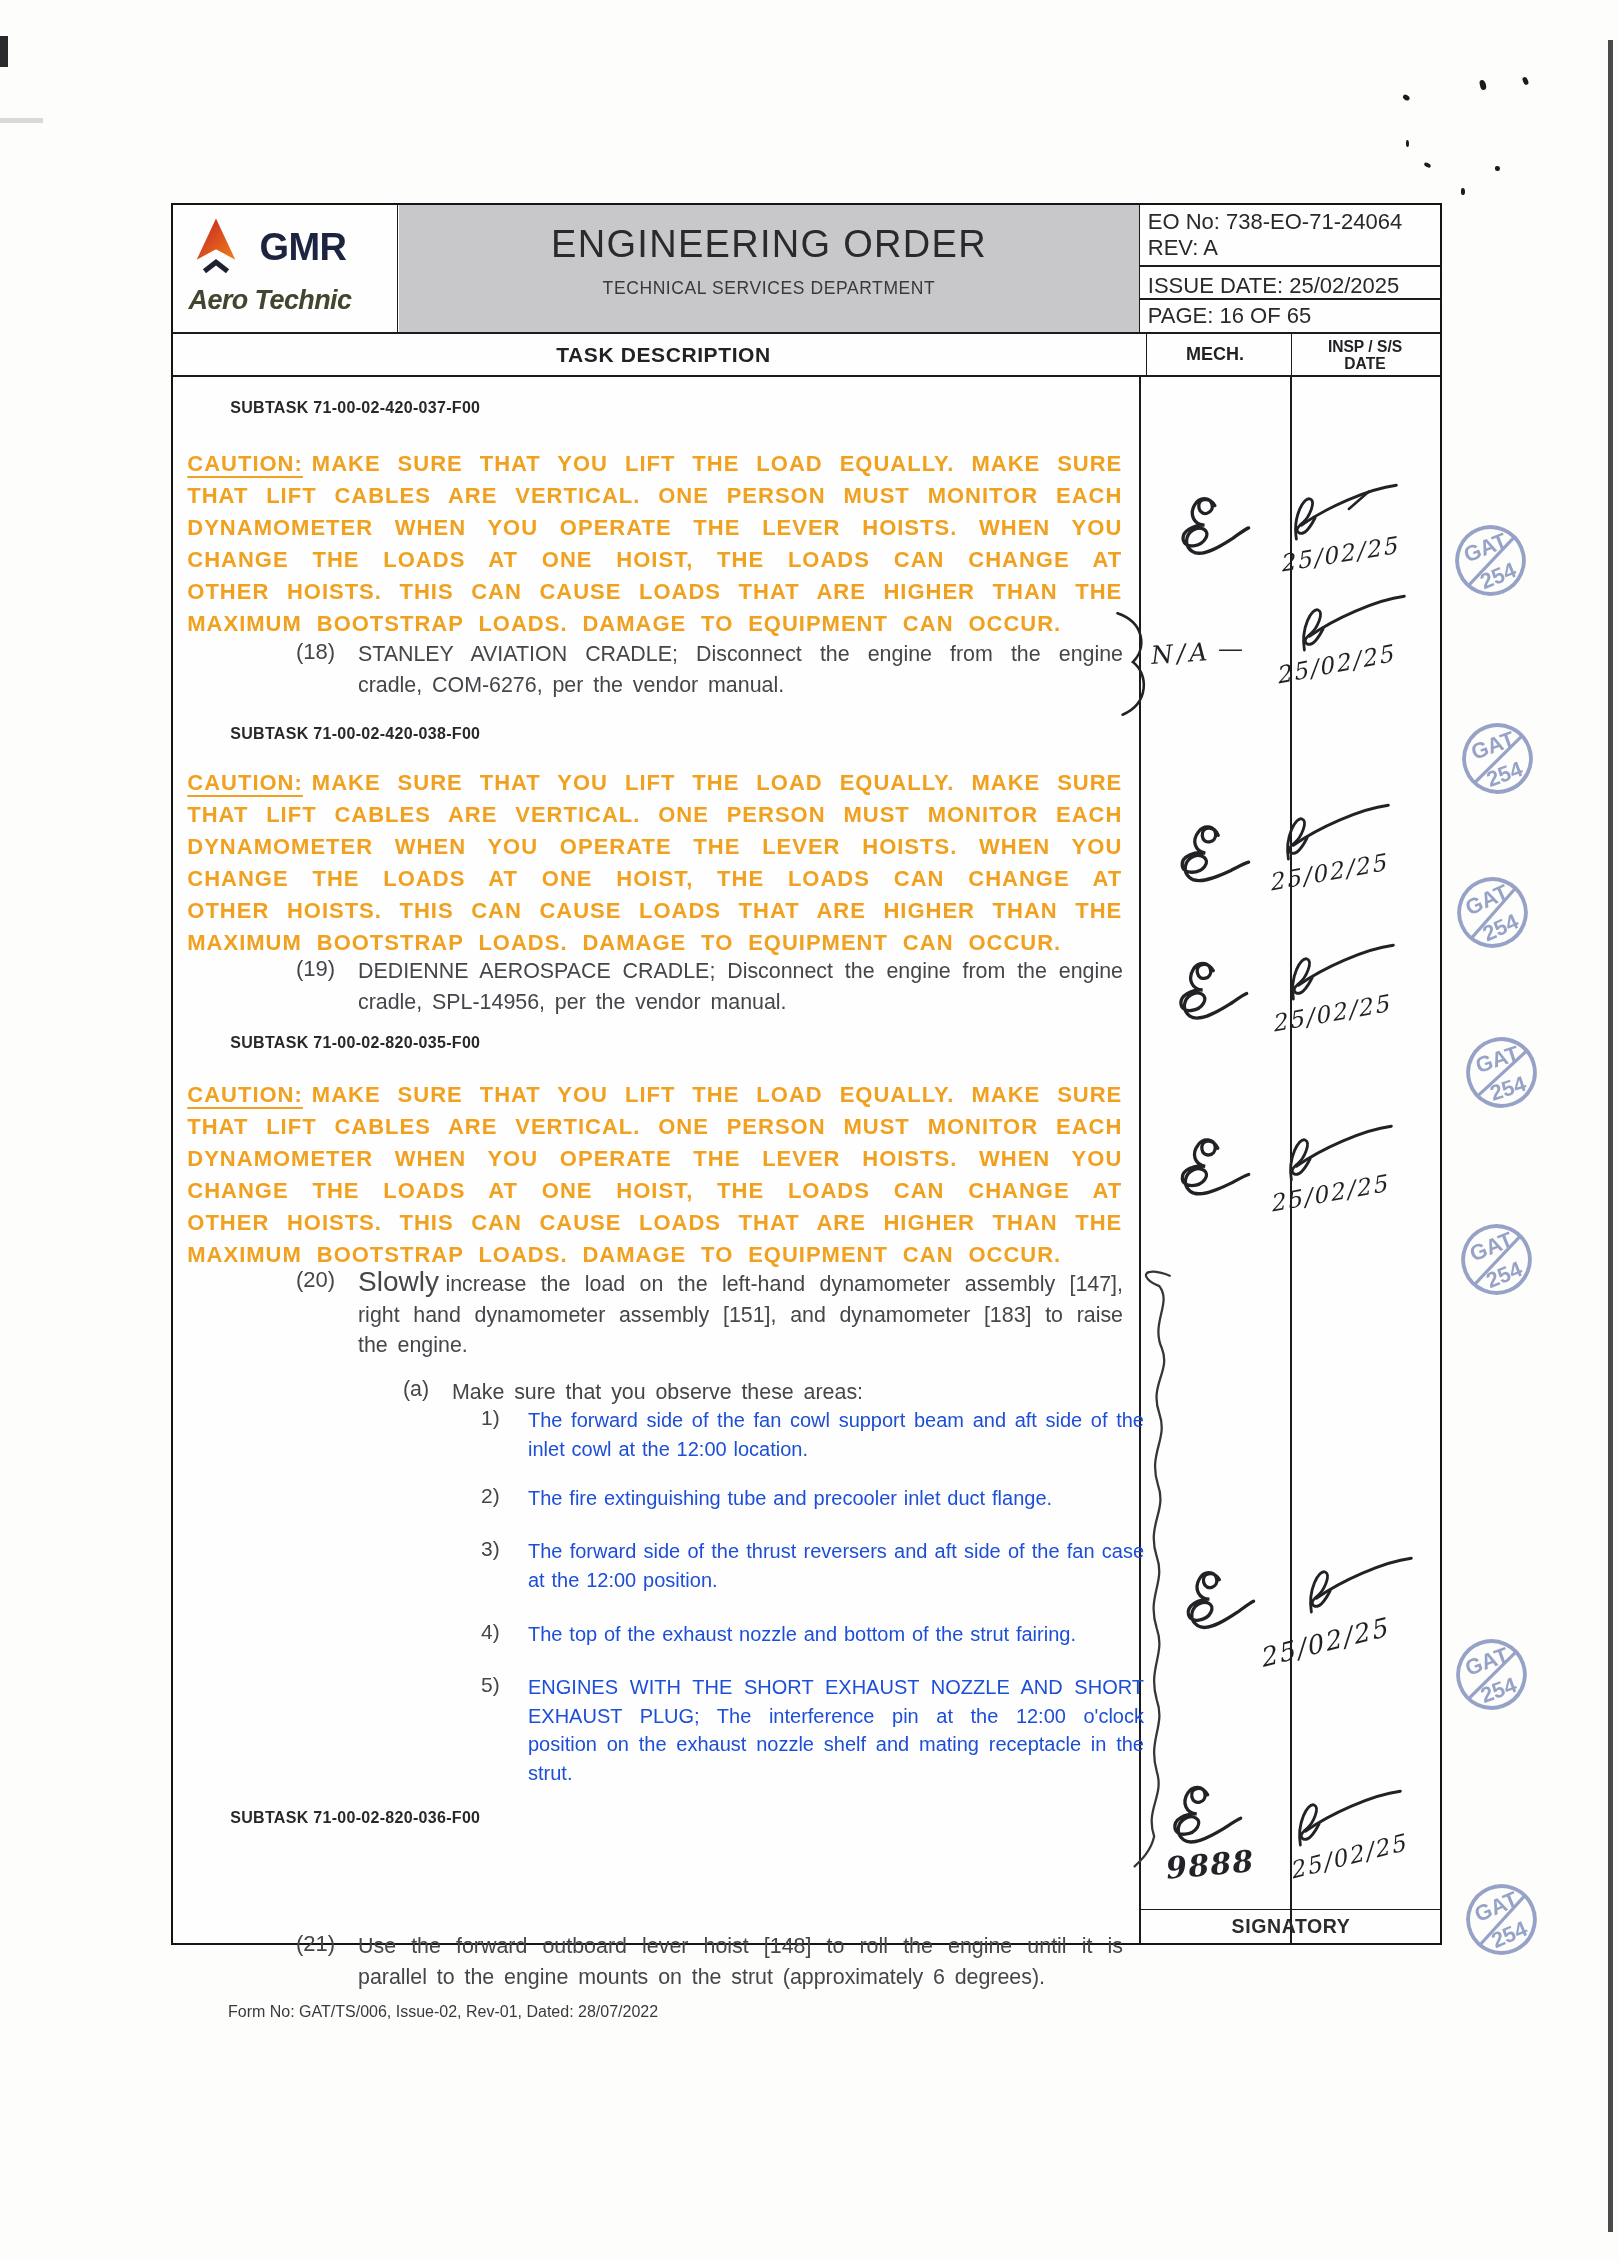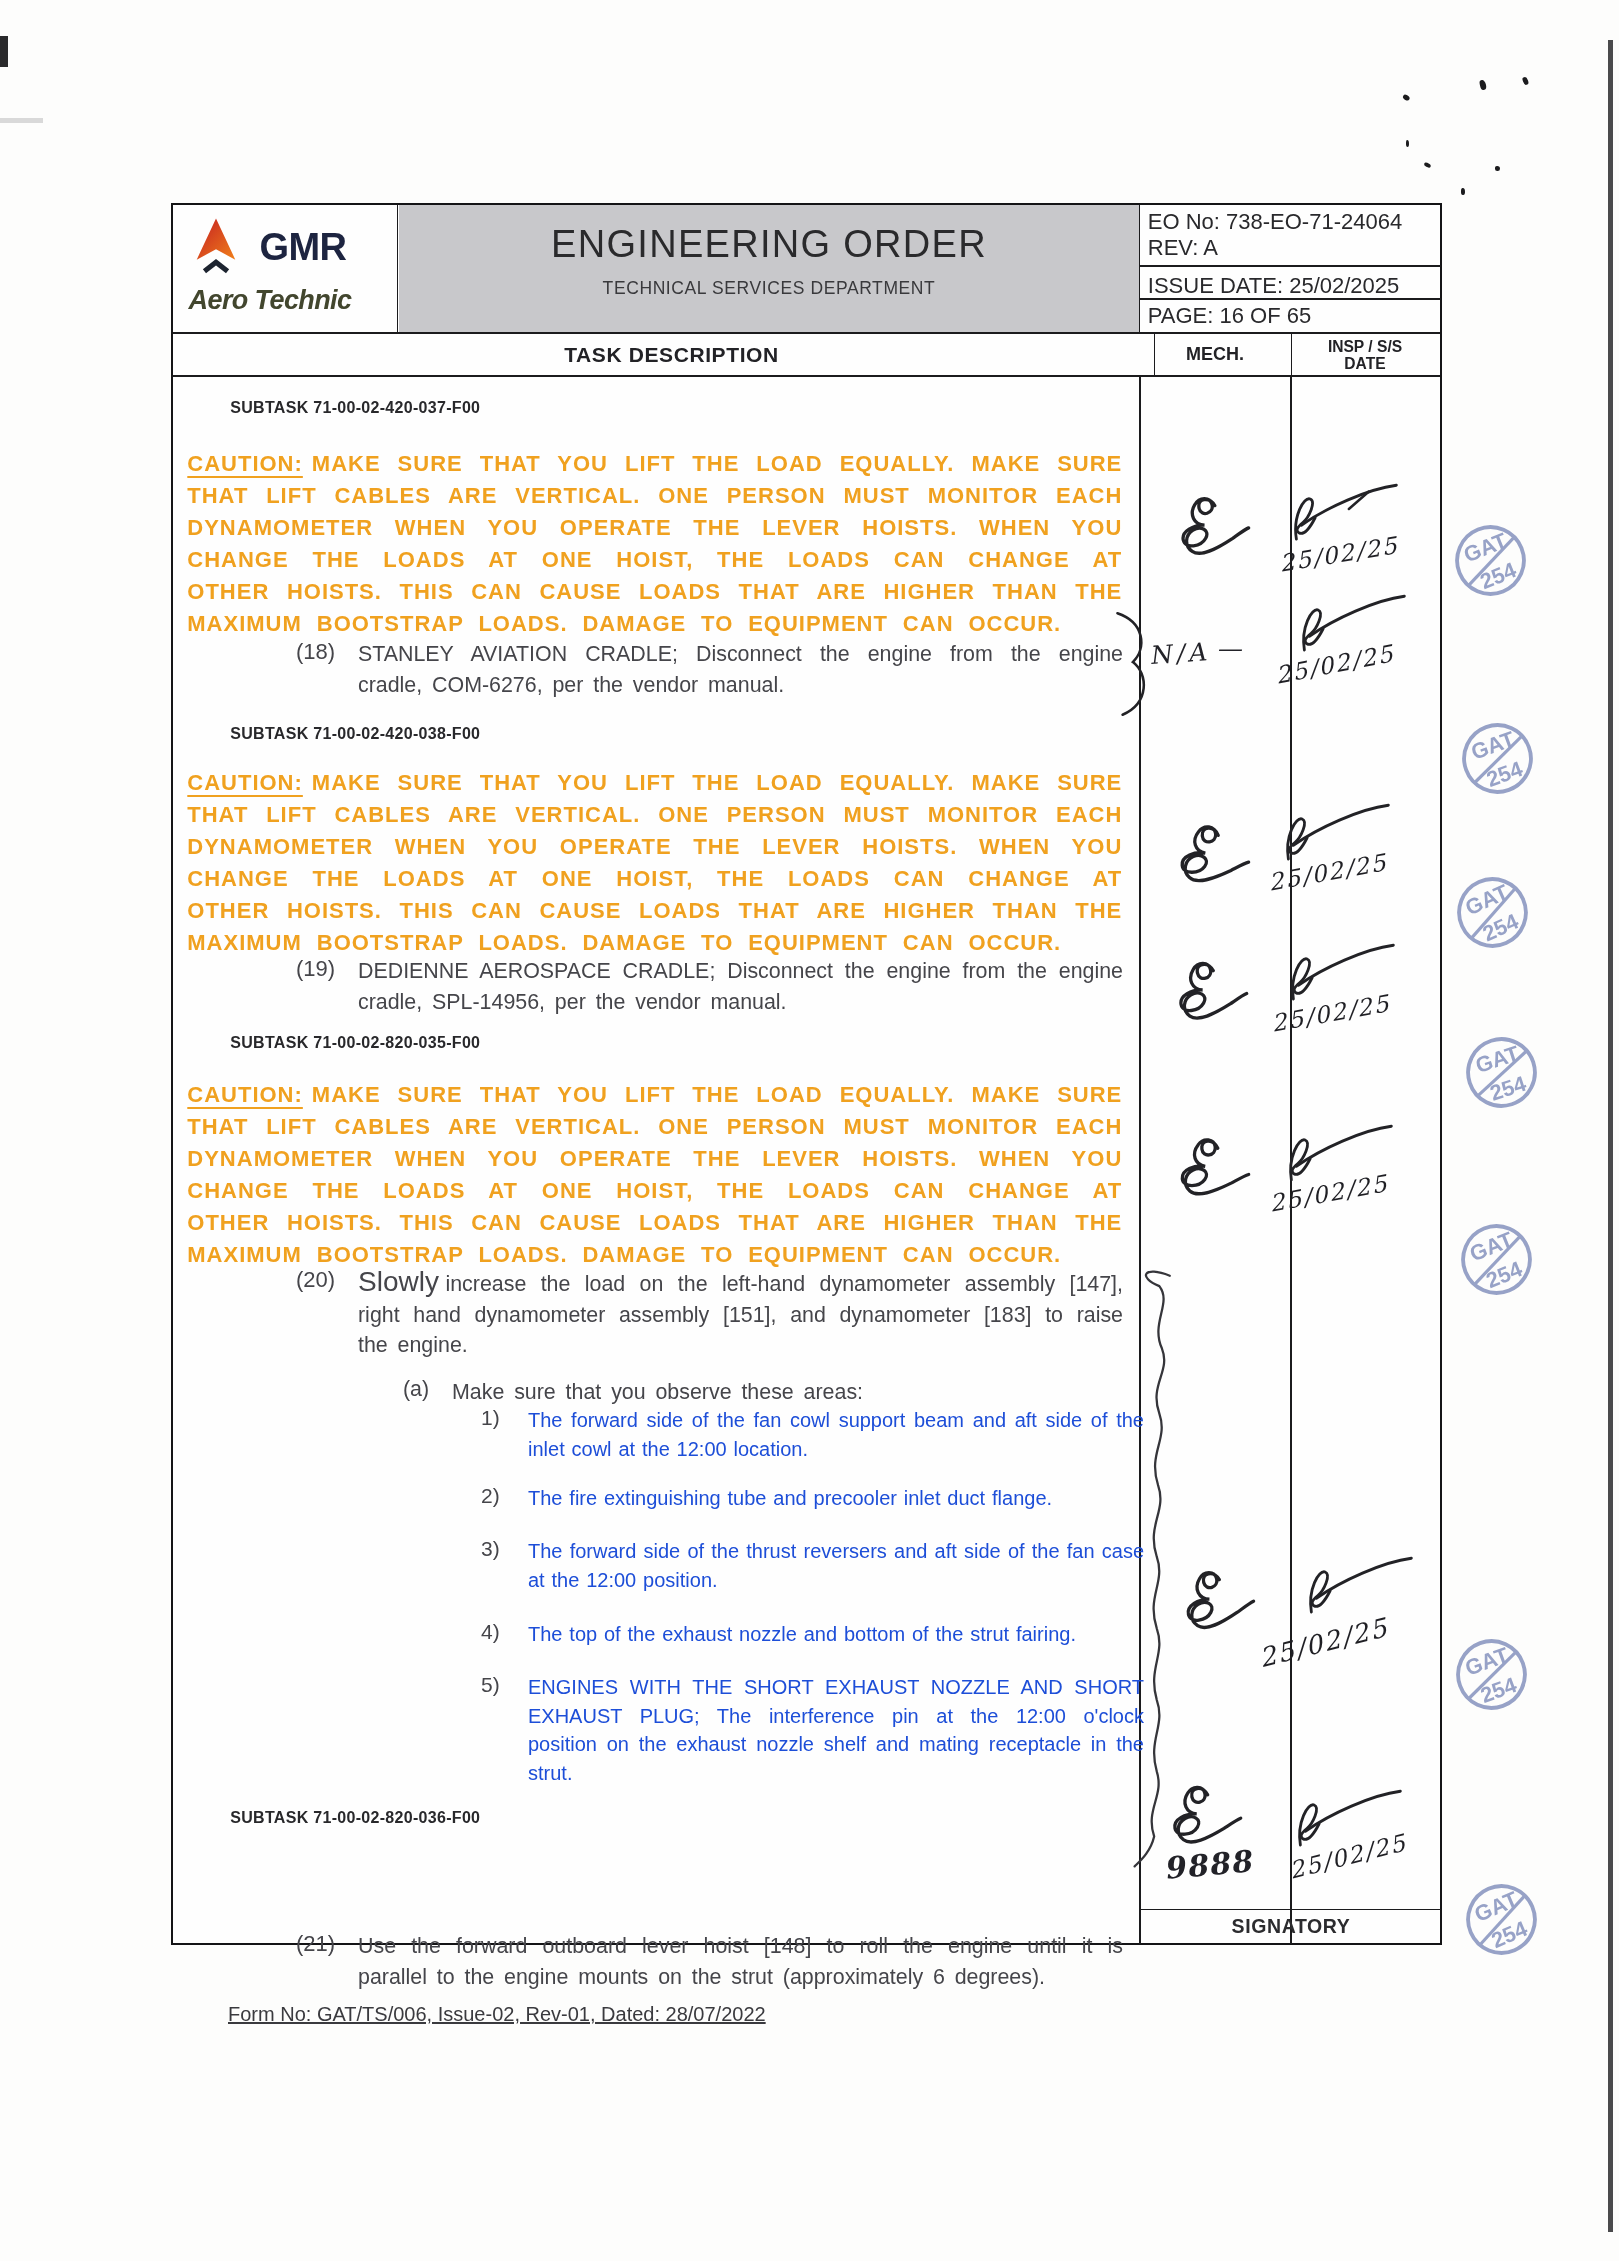--- a/index.html
+++ b/index.html
@@ -13,21 +13,21 @@
   
   .doc-table{position:absolute;left:171px;top:203px;width:1267px;height:1738px;
              border:2.6px solid #141416;background:#fefefe;}
   .abs{position:absolute;}
   .bline{background:#1b1b1d;}
   
   .cell-logo{left:0;top:0;width:224px;height:127px;border-right:1.9px solid #1b1b1d;}
   .title-bg{left:226px;top:0;width:740px;height:127px;background:#c8c8cb;}
   .hline1{left:0;top:127px;width:1267px;height:1.9px;}
   .hline2{left:0;top:170px;width:1267px;height:1.9px;}
-  .th-task{left:16px;top:129px;width:966px;height:41px;border-right:1.9px solid #1b1b1d;box-sizing:border-box;}
+  .th-task{left:8px;top:129px;width:966px;height:41px;border-right:1.9px solid #1b1b1d;box-sizing:border-box;}
   .th-mech{left:966px;top:129px;width:153px;height:41px;border-right:1.9px solid #1b1b1d;box-sizing:border-box;}
   .th-insp{left:1117px;top:129px;width:150px;height:41px;}
   .vline-a{left:966px;top:172px;width:1.9px;height:1567px;}
   .vline-b{left:1117px;top:172px;width:1.9px;height:1567px;}
   .body-area{left:0;top:172px;width:966px;height:1567px;}
   .signatory-bar{left:968px;top:1704px;width:300px;height:34px;border-top:1.9px solid #1b1b1d;
                  box-sizing:border-box;text-align:center;font-weight:bold;font-size:19.5px;color:#2b2b2e;
                  padding-top:5.2px;letter-spacing:0.6px;}
   
   .logo-wrap{position:absolute;left:15.6px;top:11.7px;width:195px;}
@@ -62,21 +62,21 @@
   .item-text{width:765px;font-size:21.4px;color:#45454a;line-height:30.5px;text-align:justify;word-spacing:3.9px;}
   .lead-word{font-size:28px;margin-right:6.5px;}
   .sub-a{position:absolute;left:230px;display:flex;}
   .sub-a .item-num{width:49px;font-size:21.4px;}
   .sub-a .item-text{width:679px;}
   .obs{position:absolute;left:308px;display:flex;}
   .obs-num{width:47px;font-size:21px;color:#45454a;flex:none;}
   .obs-text{width:616px;font-size:20px;color:#1d4ed8;line-height:28.5px;text-align:justify;word-spacing:1.3px;}
   .obs-caps{word-spacing:3.9px;}
   
-  .form-footer{position:absolute;left:228px;top:2003px;font-size:20px;color:#3a3a3e;text-decoration:underline;}
+  .form-footer{position:absolute;left:228px;top:2003px;font-size:16px;color:#3a3a3e;}
   .hand-date{position:absolute;font-family:"DejaVu Serif",serif;font-style:italic;
              font-size:23.4px;color:#1f1f24;letter-spacing:1.9px;white-space:nowrap;}
   .hand-note{position:absolute;font-family:"DejaVu Serif",serif;font-style:italic;
              font-size:25px;color:#222228;letter-spacing:3.9px;white-space:nowrap;}
   .sig-svg,.sk-svg,.brace-svg,.wavy-svg,.loops-svg{position:absolute;}
   .stamp{position:absolute;width:77px;height:77px;opacity:0.85;}
   .stamp svg{width:100%;height:100%;}
   .stamp text{font-family:"Liberation Sans",sans-serif;font-weight:bold;fill:#8693be;}
 </style>
 </head>

